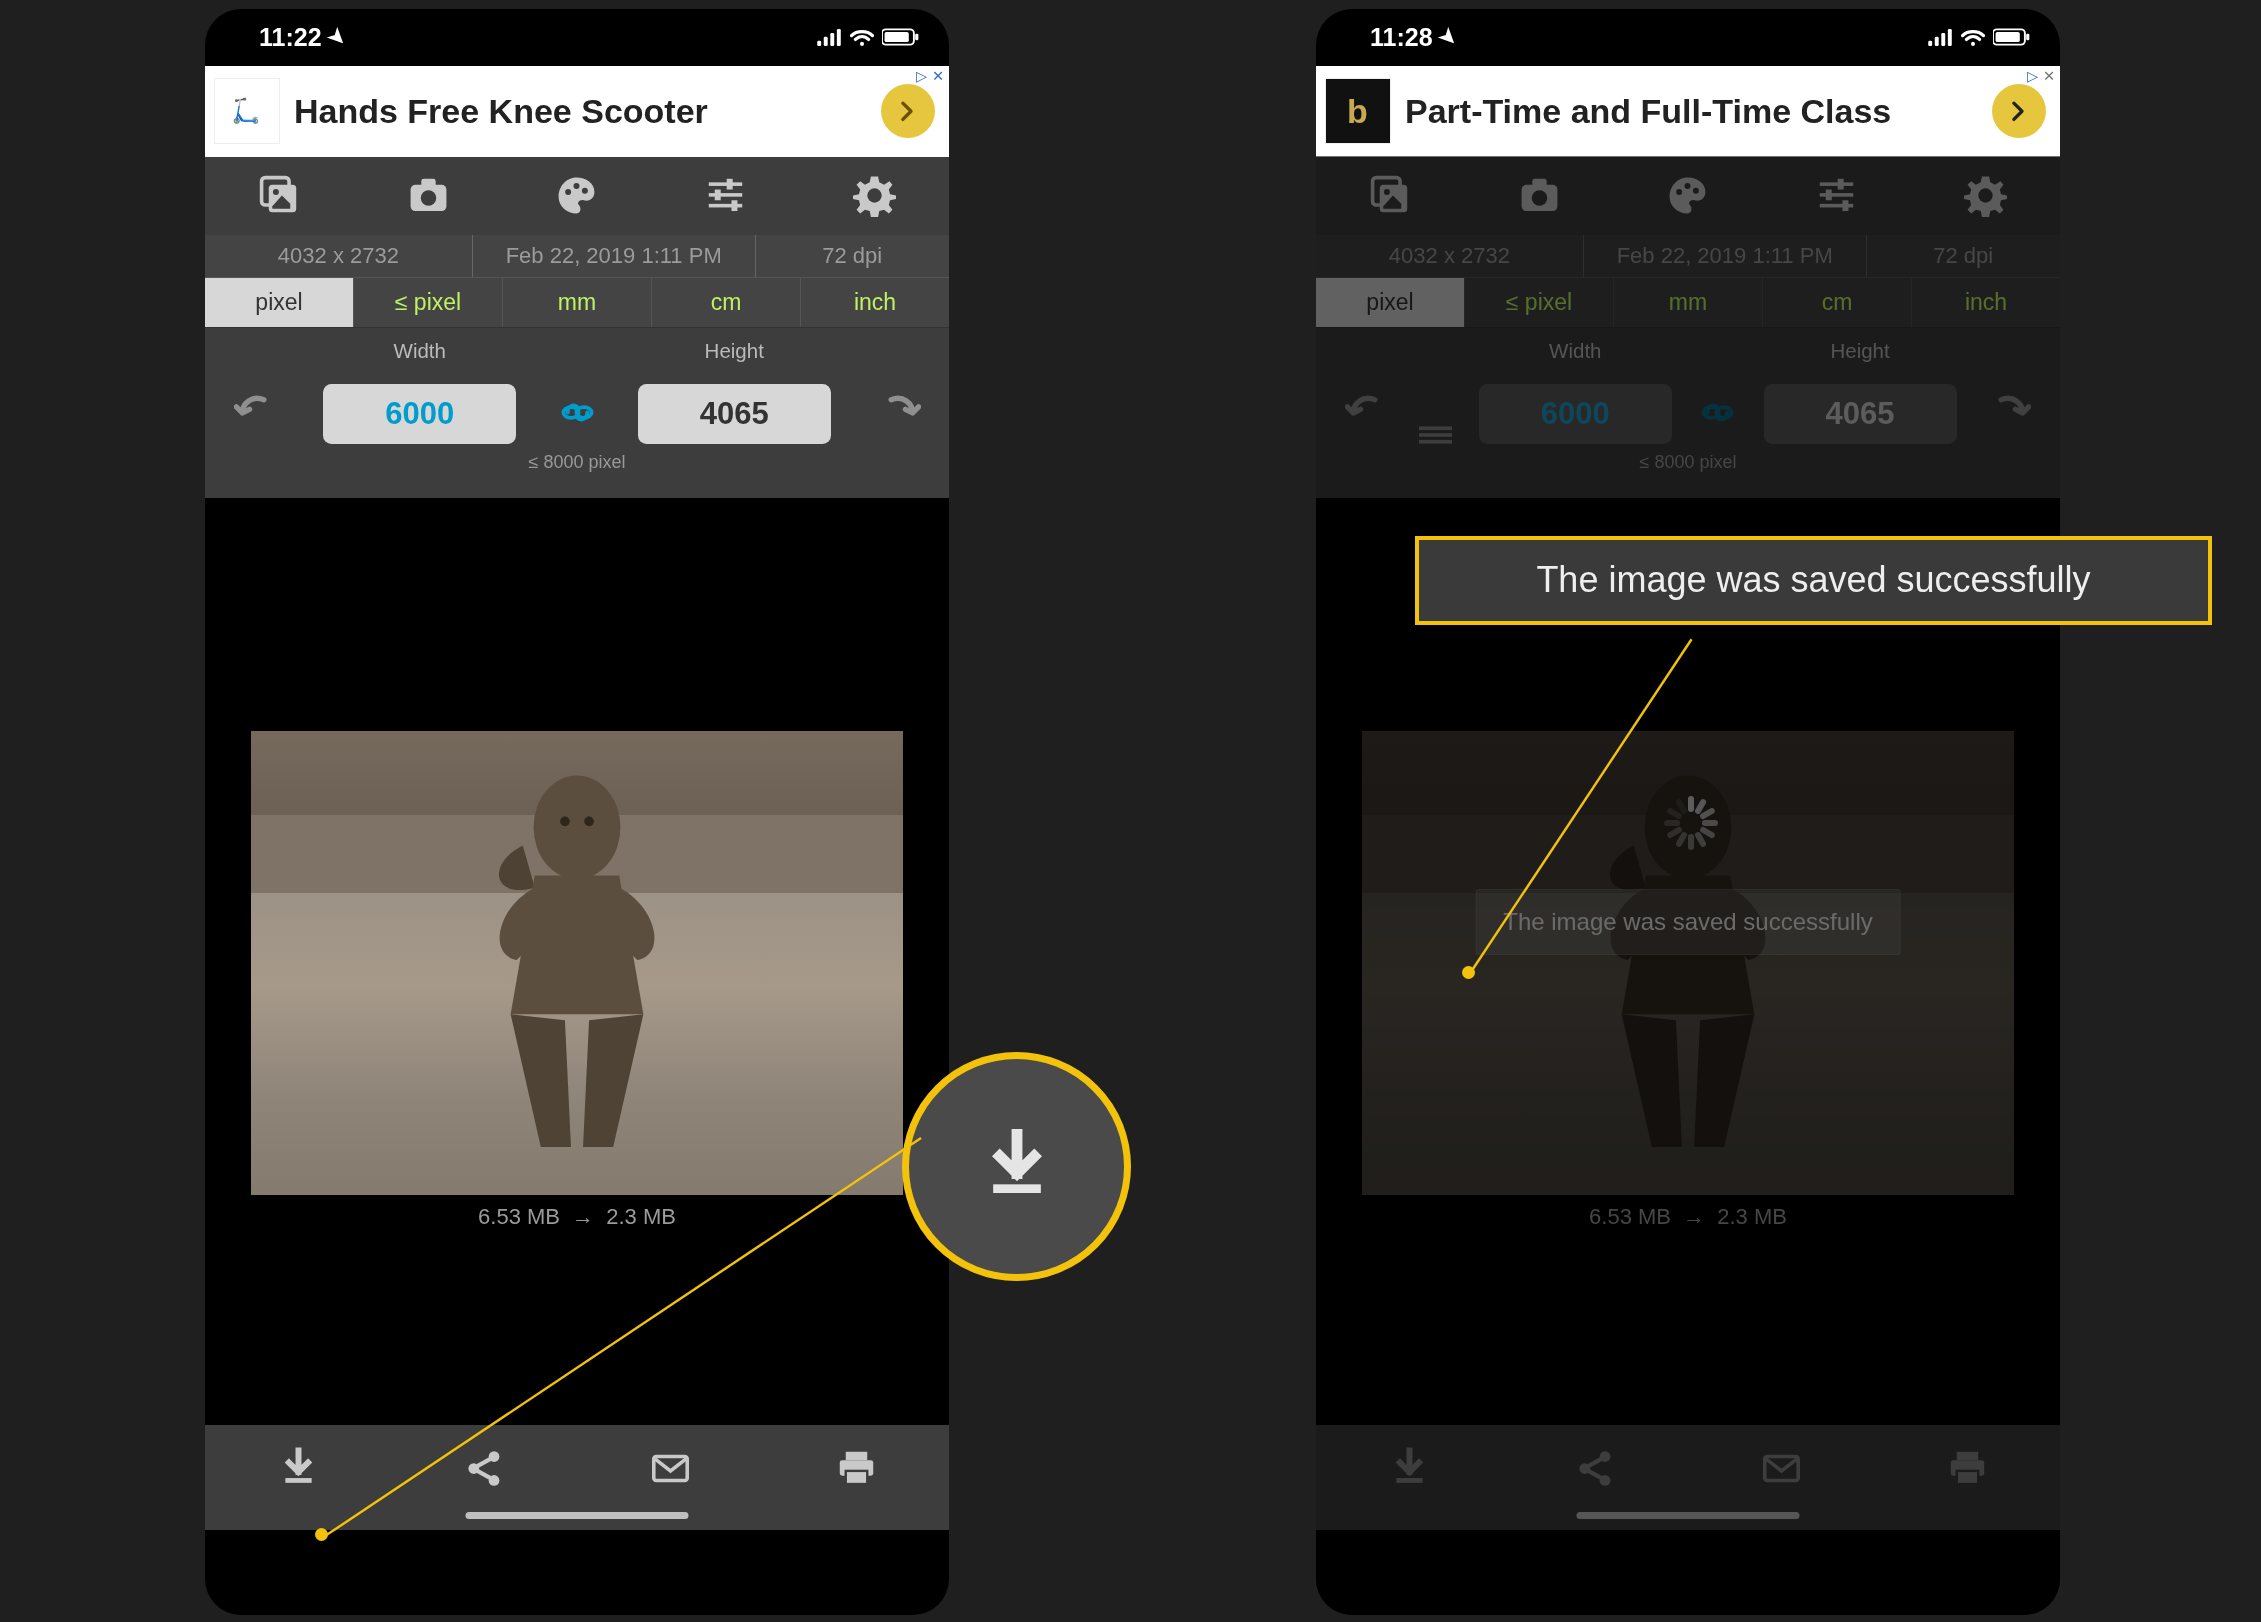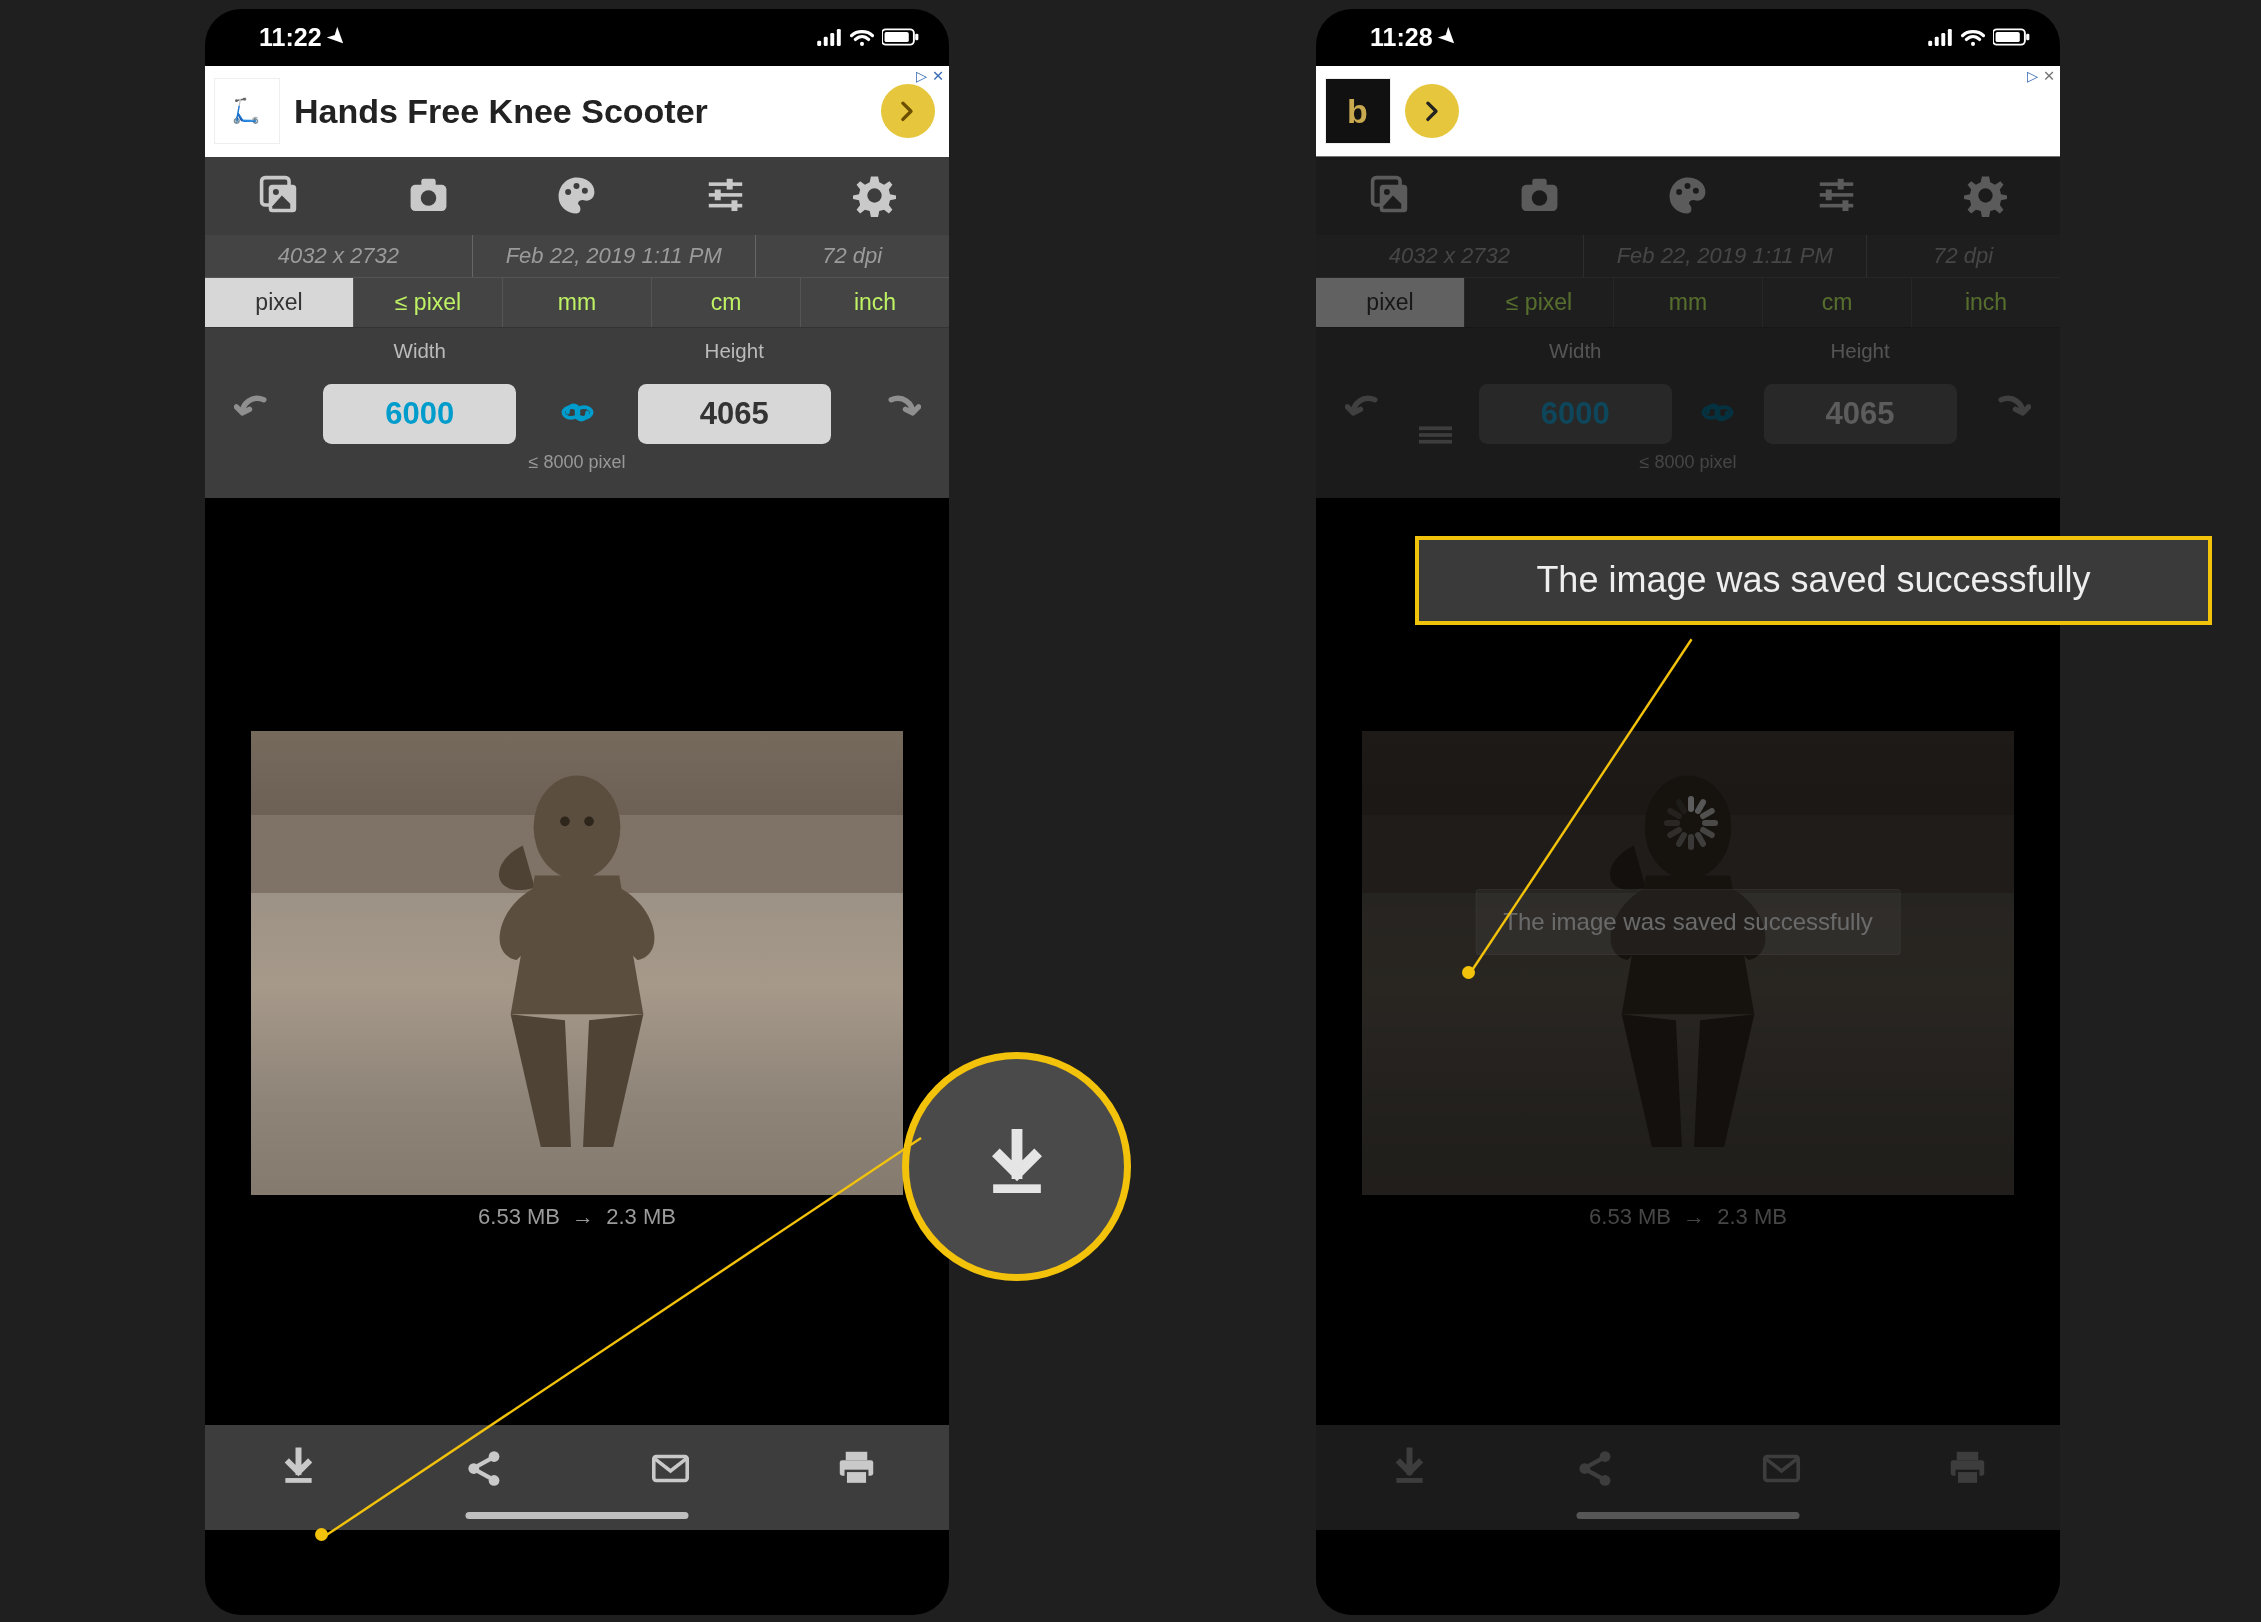--- a/index.html
+++ b/index.html
@@ -35,21 +35,21 @@
   .ad-go{width:54px;height:54px;border-radius:50%;background:#e6c63c;display:flex;align-items:center;justify-content:center;}
   .ad-go svg{stroke:#6b4e00;}
   .ad-corner{position:absolute;right:4.8px;top:2.4px;font-size:14.5px;color:#3b6fb6;display:flex;gap:4.8px;font-weight:300;}
   
   
   .toolbar{background:var(--panel);height:78px;display:flex;}
   .tb-btn{flex:1;display:flex;align-items:center;justify-content:center;}
   .tb-btn svg{fill:#c9c9c9;}
   
   
-  .infostrip{background:#444;height:42px;display:flex;color:var(--muted);font-size:22px;font-style:italic;}
+  .infostrip{background:#444;height:42px;display:flex;color:var(--muted);font-size:22px;}
   .info-cell{display:flex;align-items:center;justify-content:center;}
   .info-cell:nth-child(1){width:36%;border-right:0.6px solid #666;}
   .info-cell:nth-child(2){width:38%;border-right:0.6px solid #666;}
   .info-cell:nth-child(3){width:26%;}
   
   
   .units{background:#444;height:51px;display:flex;border-top:1.2px solid #555;border-bottom:1.2px solid #333;}
   .unit{flex:1;display:flex;align-items:center;justify-content:center;color:#bef264;font-size:23px;border-right:1.2px solid #555;}
   .unit:last-child{border-right:none;}
   .unit.selected{background:var(--light);color:#333;}
@@ -356,20 +356,21 @@
           <use href="#ic-wifi"></use>
         </svg>
       <svg width="37" height="18" viewBox="0 0 58 28" style="color:#fff">
           <use href="#ic-battery"></use>
         </svg>
     </div>
   </div>
 
   <div class="ad">
     <div class="ad-logo" style="background:#111;color:#c9a94f;font-weight:700;font-size:34px">b</div>
+    <div class="ad-title">Part-Time and Full-Time Class</div>
     <div class="ad-go">
       <svg width="26.6" height="26.6" viewBox="0 0 72 72" style="color:#222">
           <use href="#ic-chevron"></use>
         </svg>
     </div>
     <div class="ad-corner">
         <span>▷</span>
         <span style="color:#777">✕</span>
       </div>
   </div>

